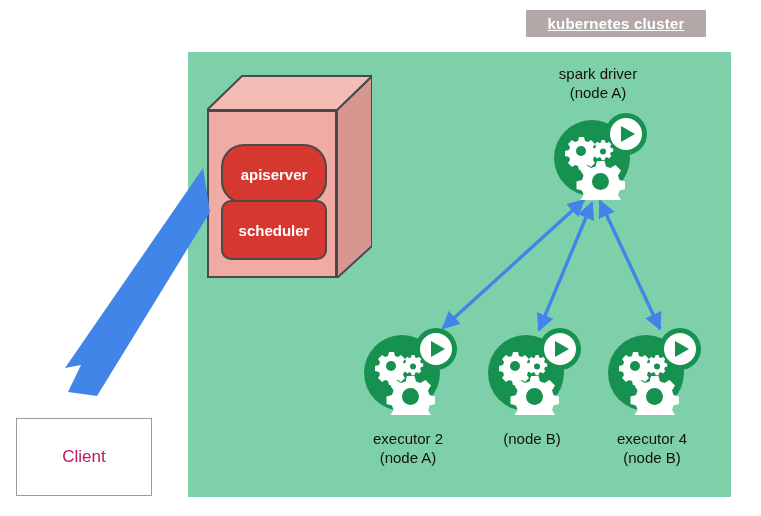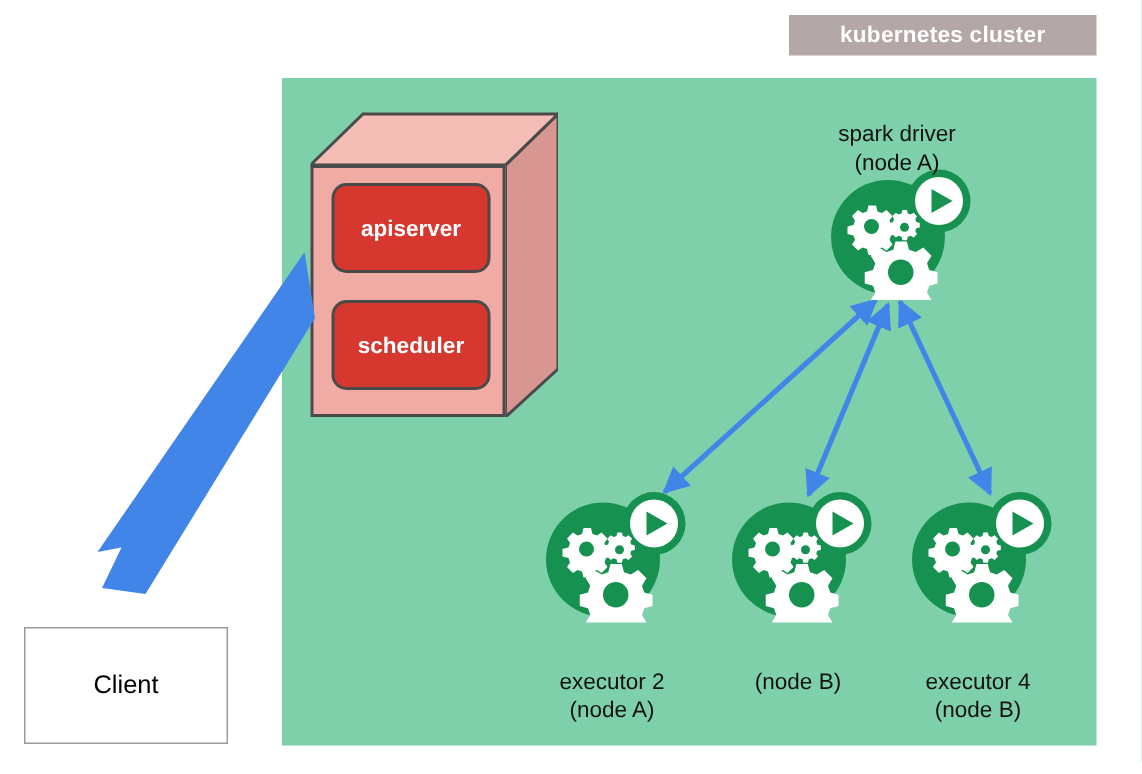--- a/index.html
+++ b/index.html
@@ -3,53 +3,53 @@
 <meta charset="utf-8">
 <style>
   html,body{margin:0;padding:0;background:#ffffff;}
   body{width:761px;height:516px;position:relative;overflow:hidden;
        font-family:"Liberation Sans","DejaVu Sans",sans-serif;}
   .canvas{position:absolute;inset:0;}
 
   
   .k8s-panel{position:absolute;left:188px;top:52px;width:543px;height:445px;
              background:#7ed0ab;}
-  .k8s-badge{position:absolute;left:526px;top:10px;width:205px;height:27px;
+  .k8s-badge{position:absolute;left:526px;top:10px;width:180px;height:27px;
              background:#b3a7a7;color:#ffffff;font-weight:bold;font-size:15px;
              display:flex;align-items:center;justify-content:center;
-             letter-spacing:.2px;}
+             letter-spacing:.2px;text-decoration:underline;}
 
   
   .cube{position:absolute;left:207px;top:68px;width:165px;height:210px;}
   .cube-side{position:absolute;left:0;top:0;width:165px;height:210px;}
   .cube-front{position:absolute;left:0;top:42px;width:130px;height:168px;
               background:#efaba4;border:2px solid #4a4a4a;box-sizing:border-box;}
   .cube-box{position:absolute;left:12px;width:106px;height:60px;
             background:#d6382f;border:2px solid #4a4a4a;border-radius:10px;
             box-sizing:border-box;color:#ffffff;font-weight:bold;font-size:15px;
             display:flex;align-items:center;justify-content:center;}
-  .cube-box.api{top:10px;}
+  .cube-box.api{top:32px;border-radius:23px;}
   .cube-box.sched{top:88px;}
 
   
   .submit-arrow{position:absolute;left:55px;top:160px;width:160px;height:245px;}
   .submit-label{position:absolute;left:70px;top:240px;color:#ffffff;
                 font-weight:bold;font-size:15px;white-space:nowrap;
                 transform:rotate(-62deg);transform-origin:left top;}
 
   
   .client-box{position:absolute;left:16px;top:418px;width:136px;height:78px;
               background:#ffffff;border:1px solid #9a9a9a;box-sizing:border-box;
               display:flex;align-items:center;justify-content:center;
-              font-size:17px;color:#000000;}
+              font-size:17px;color:#be185d;}
 
   
   .node{position:absolute;}
   .node-label{position:absolute;text-align:center;font-size:15px;color:#111111;
-              line-height:19px;white-space:nowrap;margin-top:16px;}
+              line-height:19px;white-space:nowrap;}
 
   
   .arrows{position:absolute;left:0;top:0;width:761px;height:516px;
           pointer-events:none;}
 </style>
 </head>
 <body>
 
 <div class="canvas">
 

